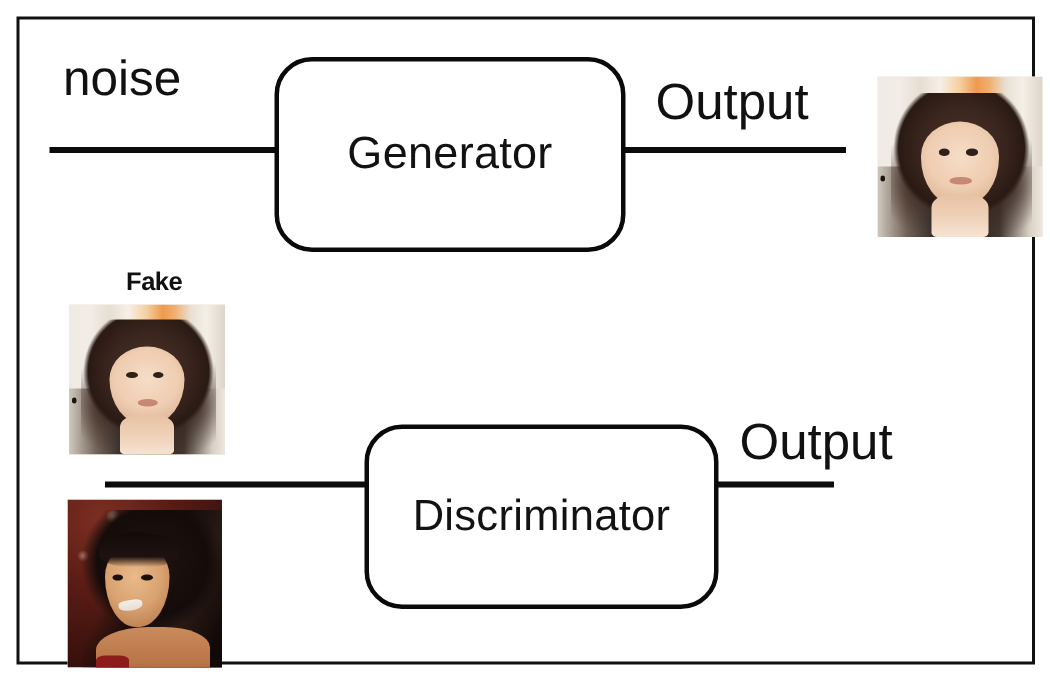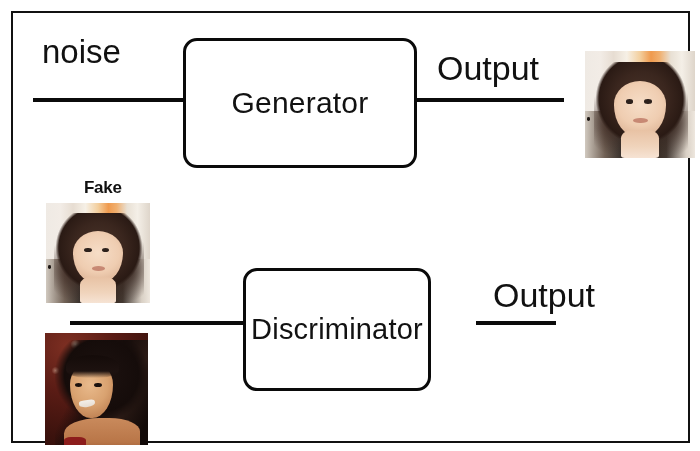--- a/index.html
+++ b/index.html
@@ -24,36 +24,36 @@
     width: 679px;
     height: 432px;
     border: 2px solid #111111;
     box-sizing: border-box;
     background: #ffffff;
   }
   
   .box {
     position: absolute;
     border: 3px solid #0a0a0a;
-    border-radius: 14px;
+    border-radius: 25px;
     background: #ffffff;
     box-sizing: border-box;
     display: flex;
     align-items: center;
     justify-content: center;
   }
   .box-label {
     font-size: 30px;
     color: #121212;
     line-height: 1;
     white-space: nowrap;
     letter-spacing: 0.2px;
   }
   #generator-box { left: 170px; top: 25px; width: 234px; height: 130px; }
-  #discriminator-box { left: 230px; top: 255px; width: 188px; height: 123px; }
+  #discriminator-box { left: 230px; top: 270px; width: 236px; height: 123px; }
   #discriminator-box .box-label { font-size: 29px; }
 
   
   .wire {
     position: absolute;
     background: #0b0b0b;
     height: 4px;
   }
   #noise-wire { left: 20px; top: 85px; width: 152px; }
   #gen-output-wire { left: 401px; top: 85px; width: 150px; }

